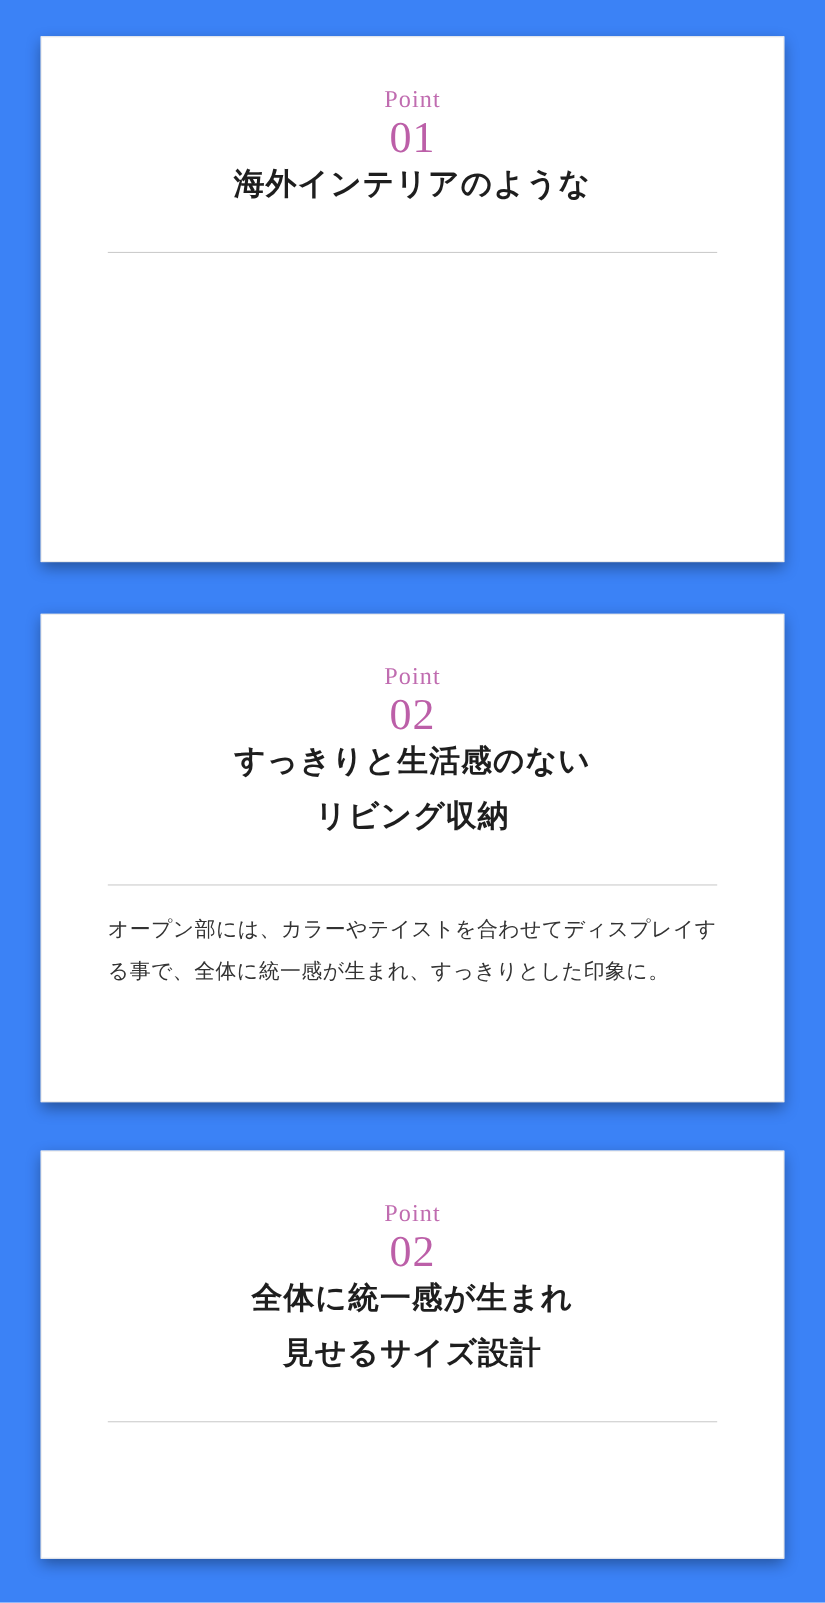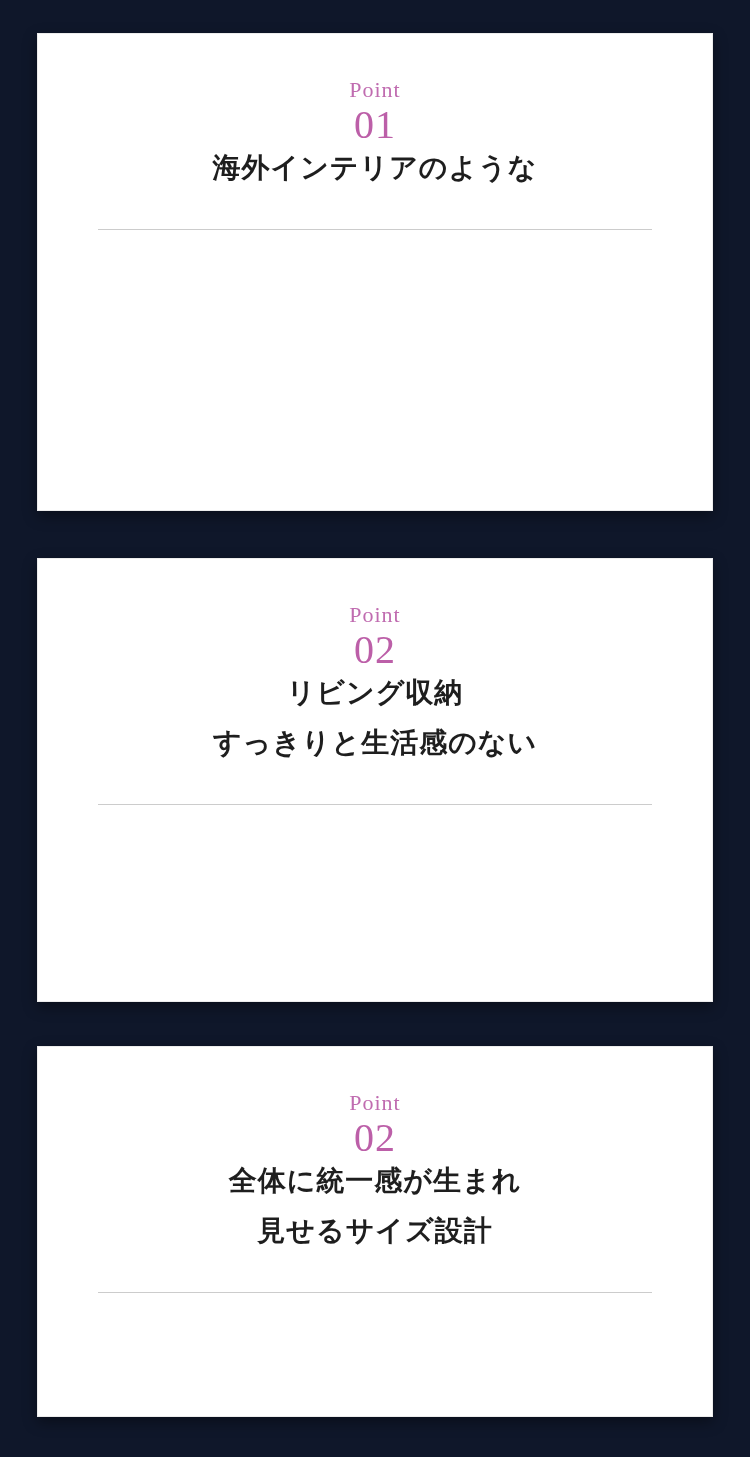--- a/index.html
+++ b/index.html
@@ -11,21 +11,21 @@
     width: 750px;
     height: 1457px;
     font-family: "Liberation Sans", "DejaVu Sans", sans-serif;
     -webkit-font-smoothing: antialiased;
   }
   .page {
     box-sizing: border-box;
     width: 750px;
     height: 1457px;
     padding: 33px 37px 0 37px;
-    background: #0f172a;
+    background: #3b82f6;
     overflow: hidden;
   }
   .point-card {
     box-sizing: border-box;
     width: 676px;
     background: #ffffff;
     border: 1px solid #ececec;
     box-shadow: 0 5px 13px rgba(0, 0, 0, 0.38);
     padding: 44px 60px 0 60px;
     overflow: hidden;
@@ -90,25 +90,26 @@
     <h2 class="point-heading">
       <span class="heading-line">海外インテリアのような</span>
     </h2>
     <hr class="divider">
   </section>
 
   <section class="point-card card-2">
     <div class="point-label">Point</div>
     <div class="point-number">02</div>
     <h2 class="point-heading">
+      <span class="heading-line">すっきりと生活感のない</span>
       <span class="heading-line">リビング収納</span>
-      <span class="heading-line">すっきりと生活感のない</span>
     </h2>
     <hr class="divider">
     <div class="point-body">
+      <p>オープン部には、カラーやテイストを合わせてディスプレイする事で、全体に統一感が生まれ、すっきりとした印象に。</p>
     </div>
   </section>
 
   <section class="point-card card-3">
     <div class="point-label">Point</div>
     <div class="point-number">02</div>
     <h2 class="point-heading">
       <span class="heading-line">全体に統一感が生まれ</span>
       <span class="heading-line">見せるサイズ設計</span>
     </h2>

